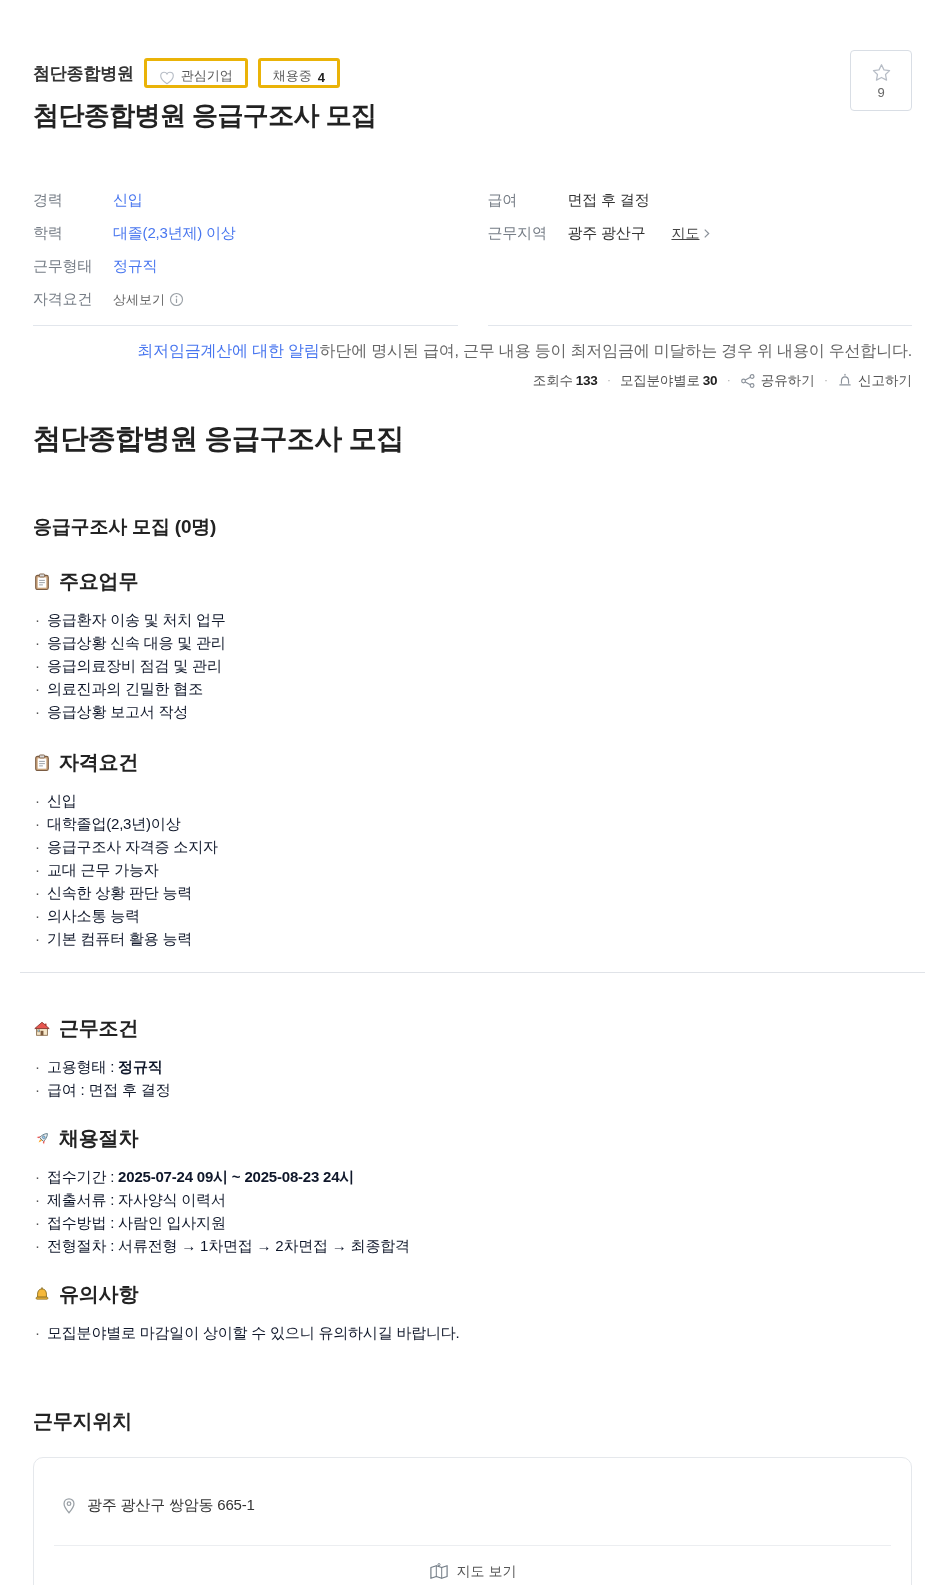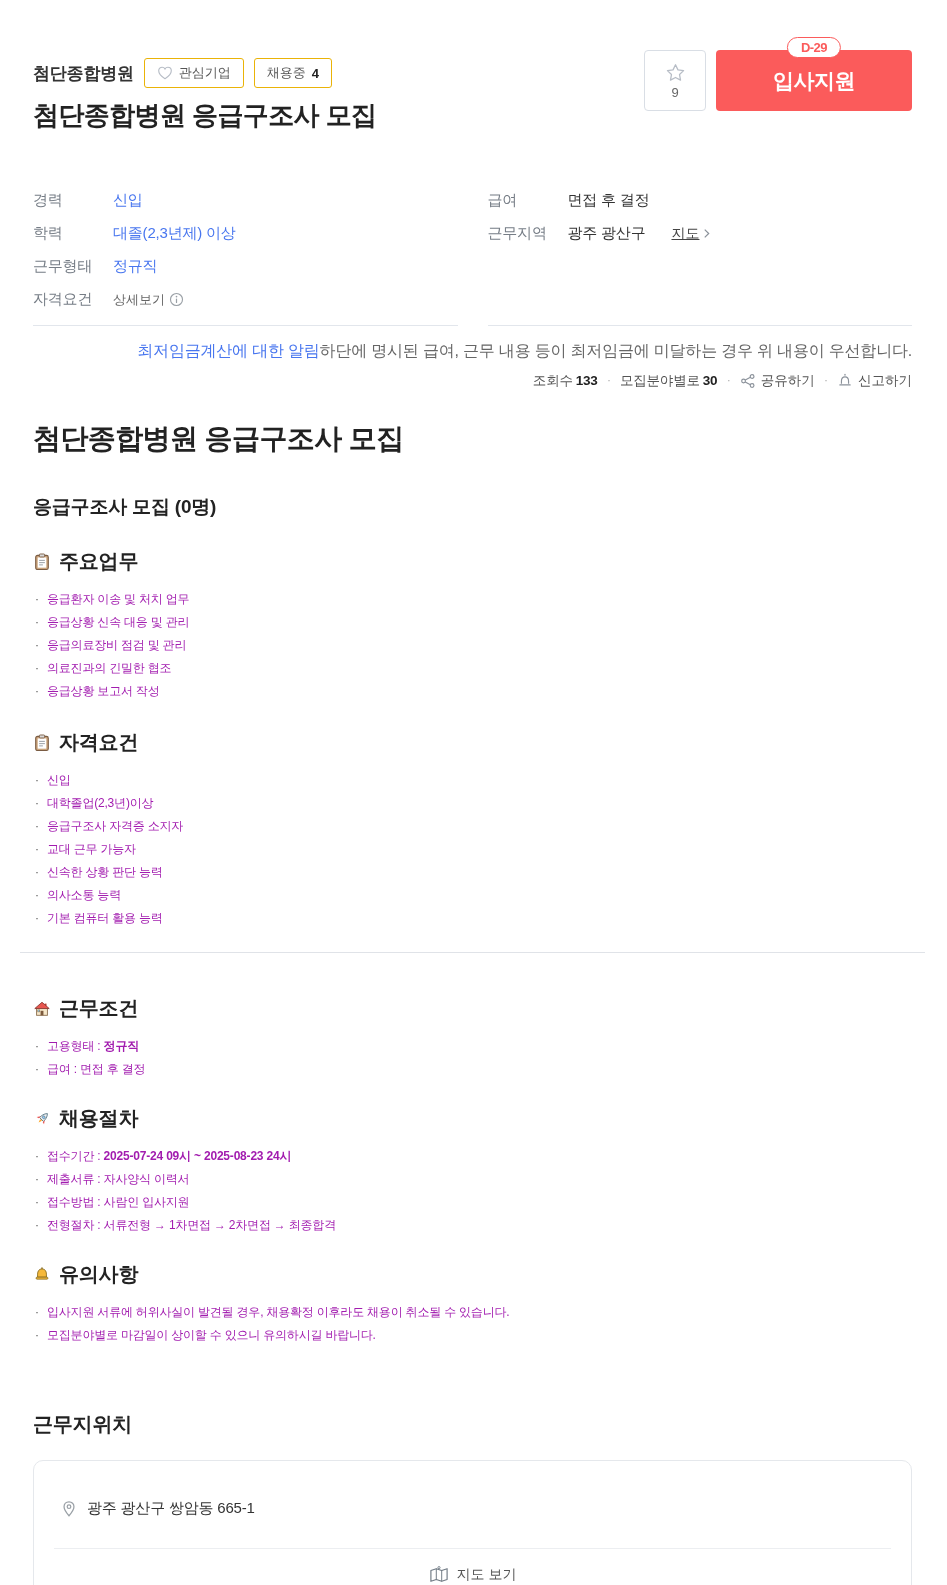--- a/index.html
+++ b/index.html
@@ -16,23 +16,23 @@
     margin: 0 auto;
     background: #fff;
     position: relative;
     padding: 0 35px 0 33px;
     overflow: hidden;
   }
   
   .company-row { display: flex; align-items: center; gap: 10px; padding-top: 58px; }
   .company-name { font-size: 17px; font-weight: 700; color: #333; cursor: pointer; }
   .chip {
-    display: inline-flex; align-items: center; gap: 6px;
+    display: inline-flex; align-items: flex-end; gap: 6px;
     height: 30px; padding: 0 12px;
-    background: #fff; border: 1px solid #eab308; border-radius: 3px;
+    background: #fff; border: 3px solid #eab308; border-radius: 3px;
     font-size: 13px; color: #555; cursor: pointer; font-family: inherit;
   }
   .chip b { color: #222; }
   .job-title { margin: 10px 0 0; font-size: 26px; font-weight: 700; width: 580px; letter-spacing: -0.6px; }
   .action-area { position: absolute; top: 50px; right: 35px; display: flex; gap: 10px; }
   .scrap-btn {
     width: 62px; height: 61px; border: 1px solid #d9dee5; background: #fff; border-radius: 4px;
     display: flex; flex-direction: column; align-items: center; justify-content: center; gap: 1px; cursor: pointer;
   }
   .scrap-count { font-size: 13px; color: #666; }
@@ -69,27 +69,27 @@
   .stats-row { margin-top: 10px; display: flex; justify-content: flex-end; align-items: flex-start; font-size: 13.5px; color: #555; }
   .stat b { color: #222; margin-left: 3px; }
   .dot { margin: 0 9px; color: #b5b5b5; }
   .dot::before { content: "·"; }
   .stat-btn {
     display: inline-flex; align-items: center; gap: 5px;
     background: none; border: none; font-size: 13.5px; color: #555; cursor: pointer; padding: 0; font-family: inherit;
   }
   
   .main-title { margin: 30px 0 0; font-size: 28px; font-weight: 700; letter-spacing: -0.6px; }
-  .recruit-title { margin: 36px 0 0; font-size: 19px; font-weight: 700; }
+  .recruit-title { margin: 56px 0 0; font-size: 19px; font-weight: 700; }
   .sec { margin-top: 24px; }
   .sec.mt-28 { margin-top: 28px; }
   .sec.mt-26 { margin-top: 26px; }
   .sec.mt-42 { margin-top: 42px; }
   .sec-heading { display: flex; align-items: center; gap: 8px; font-size: 20px; font-weight: 700; color: #222; }
-  .sec ul { list-style: none; margin: 13px 0 0; padding: 0; font-size: 12px; color: #a21caf; }
+  .sec ul { list-style: none; margin: 13px 0 0; padding: 0; font-size: 15px; color: #0f172a; }
   .sec li { position: relative; padding-left: 14px; line-height: 23px; }
   .sec li::before { content: "·"; position: absolute; left: 2px; color: #555; }
   .kv-label::after { content: " : "; white-space: pre; }
   .divider { border: none; border-top: 1px solid #e0e3e8; margin: 22px -13px 0; }
   
   .location-title { margin: 64px 0 0; font-size: 20px; font-weight: 700; }
   .location-card { margin-top: 22px; border: 1px solid #e5e8ec; border-radius: 10px; }
   .loc-address { display: flex; align-items: center; gap: 9px; padding: 38px 26px 30px; font-size: 15px; color: #333; }
   .loc-divider { border-top: 1px solid #eceef1; margin: 0 20px; }
   .map-view-btn {
@@ -124,24 +124,20 @@
     <h1 class="job-title">첨단종합병원 응급구조사 모집</h1>
 
     <div class="action-area">
       <button class="scrap-btn">
         <span>
           <svg width="23" height="22" viewBox="0 0 24 24">
               <path d="M12 3 14.7 8.6 20.8 9.4 16.4 13.7 17.5 19.8 12 16.9 6.5 19.8 7.6 13.7 3.2 9.4 9.3 8.6Z" fill="none" stroke="#b7bdc6" stroke-width="1.4" stroke-linejoin="round"></path>
             </svg>
         </span>
         <span class="scrap-count">9</span>
-      </button>
-      <button class="apply-btn">
-        <span class="dday">D-29</span>
-        <span>입사지원</span>
       </button>
     </div>
   </header>
 
   <section class="summary">
     <div class="summary-col">
       <div class="s-row">
         <span class="s-label">경력</span>
         <span class="s-value blue">신입</span>
       </div>
@@ -339,21 +335,20 @@
         <span>
           <svg width="18" height="18" viewBox="0 0 20 20">
               <path d="M10 3.2C6.6 3.2 5.1 5.9 5.1 9L5.1 12.4 14.9 12.4 14.9 9C14.9 5.9 13.4 3.2 10 3.2Z" fill="#f6b93b" stroke="#8a6d1f" stroke-width="1"></path>
               <rect x="3.4" y="12.4" width="13.2" height="2.2" rx="1.1" fill="#f6b93b" stroke="#8a6d1f" stroke-width="0.9"></rect>
               <rect x="9.2" y="1.4" width="1.6" height="2.2" rx="0.8" fill="#8a6d1f"></rect>
             </svg>
         </span>
         <span>유의사항</span>
       </div>
       <ul>
-        <li>입사지원 서류에 허위사실이 발견될 경우, 채용확정 이후라도 채용이 취소될 수 있습니다.</li>
         <li>모집분야별로 마감일이 상이할 수 있으니 유의하시길 바랍니다.</li>
       </ul>
     </section>
   </main>
 
   <section>
     <h3 class="location-title">근무지위치</h3>
     <div class="location-card">
       <div class="loc-address">
         <span>

